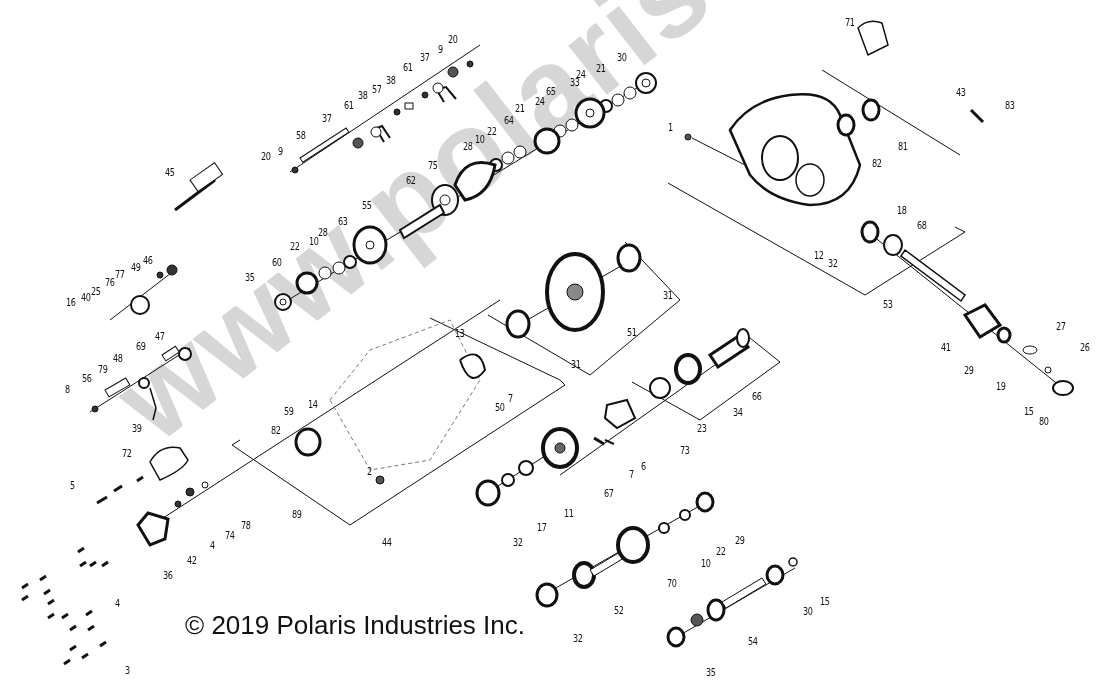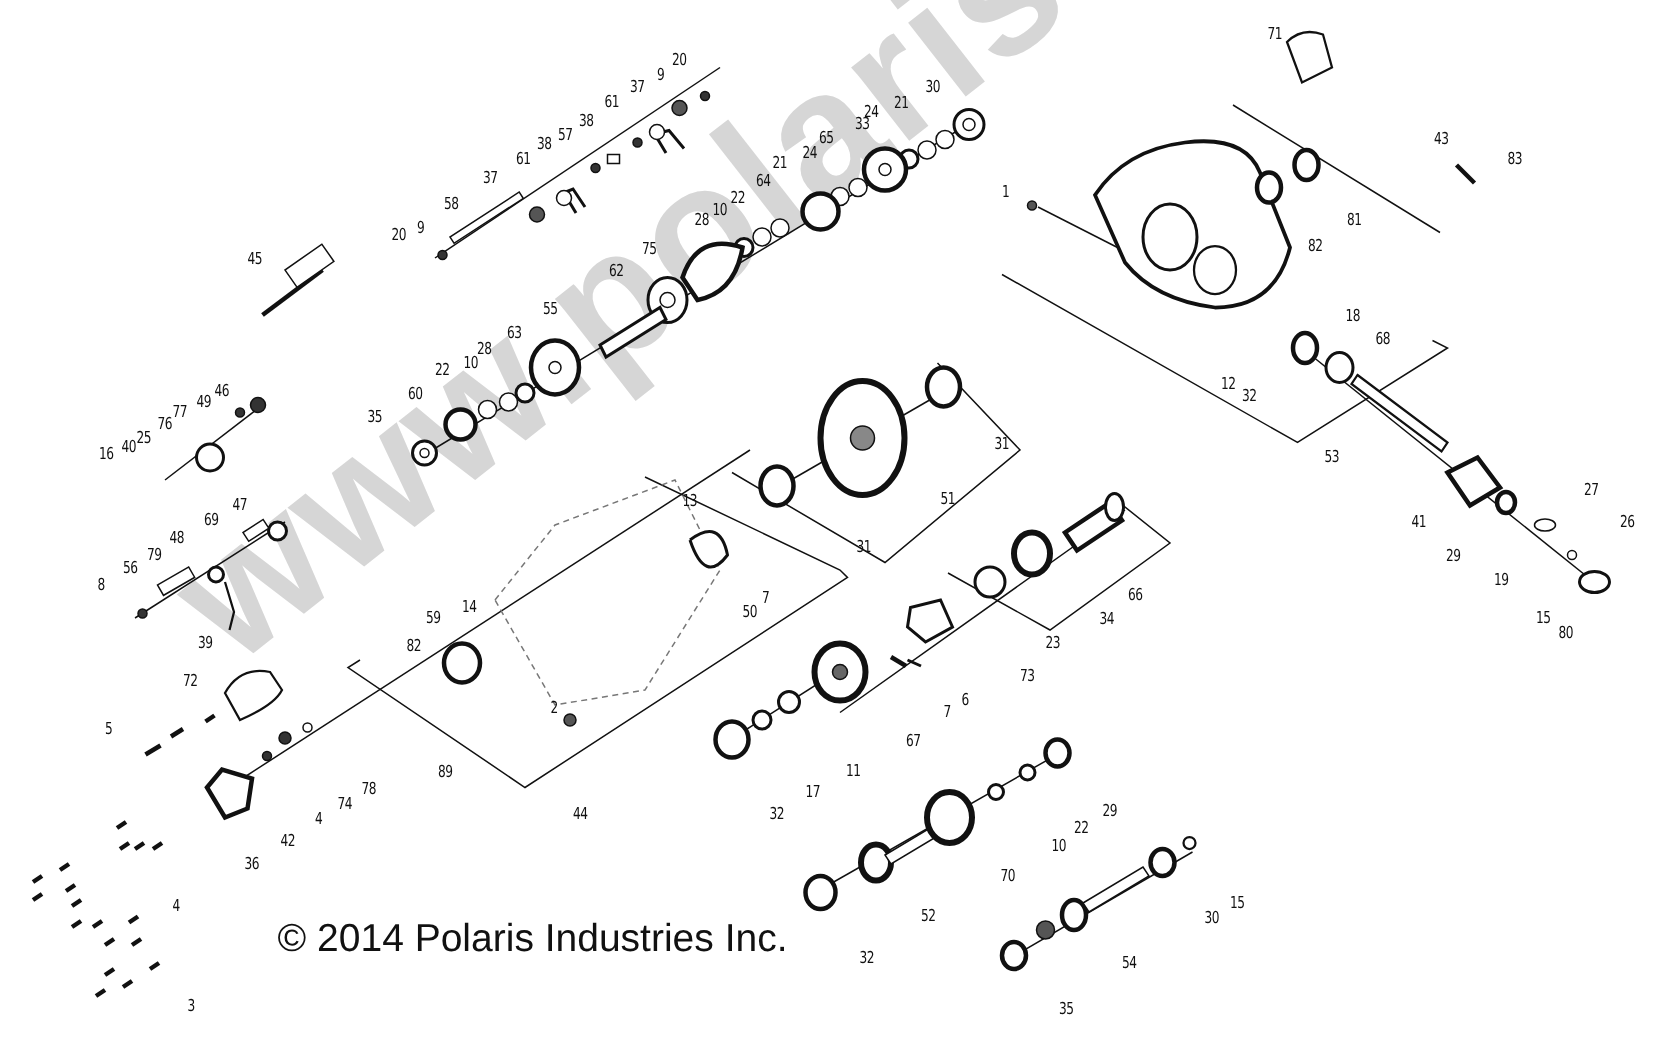--- a/index.html
+++ b/index.html
@@ -309,14 +309,14 @@
       <span class="callout" style="left: 883px; top: 299px;">53</span>
       <span class="callout" style="left: 1056px; top: 321px;">27</span>
       <span class="callout" style="left: 941px; top: 342px;">41</span>
       <span class="callout" style="left: 1080px; top: 342px;">26</span>
       <span class="callout" style="left: 964px; top: 365px;">29</span>
       <span class="callout" style="left: 996px; top: 381px;">19</span>
       <span class="callout" style="left: 1024px; top: 406px;">15</span>
       <span class="callout" style="left: 1039px; top: 416px;">80</span>
     </div>
 
-  <div class="copyright">© 2014 Polaris Industries Inc.</div>
+  <div class="copyright">© 2019 Polaris Industries Inc.</div>
 </div>
 
 </body></html>

